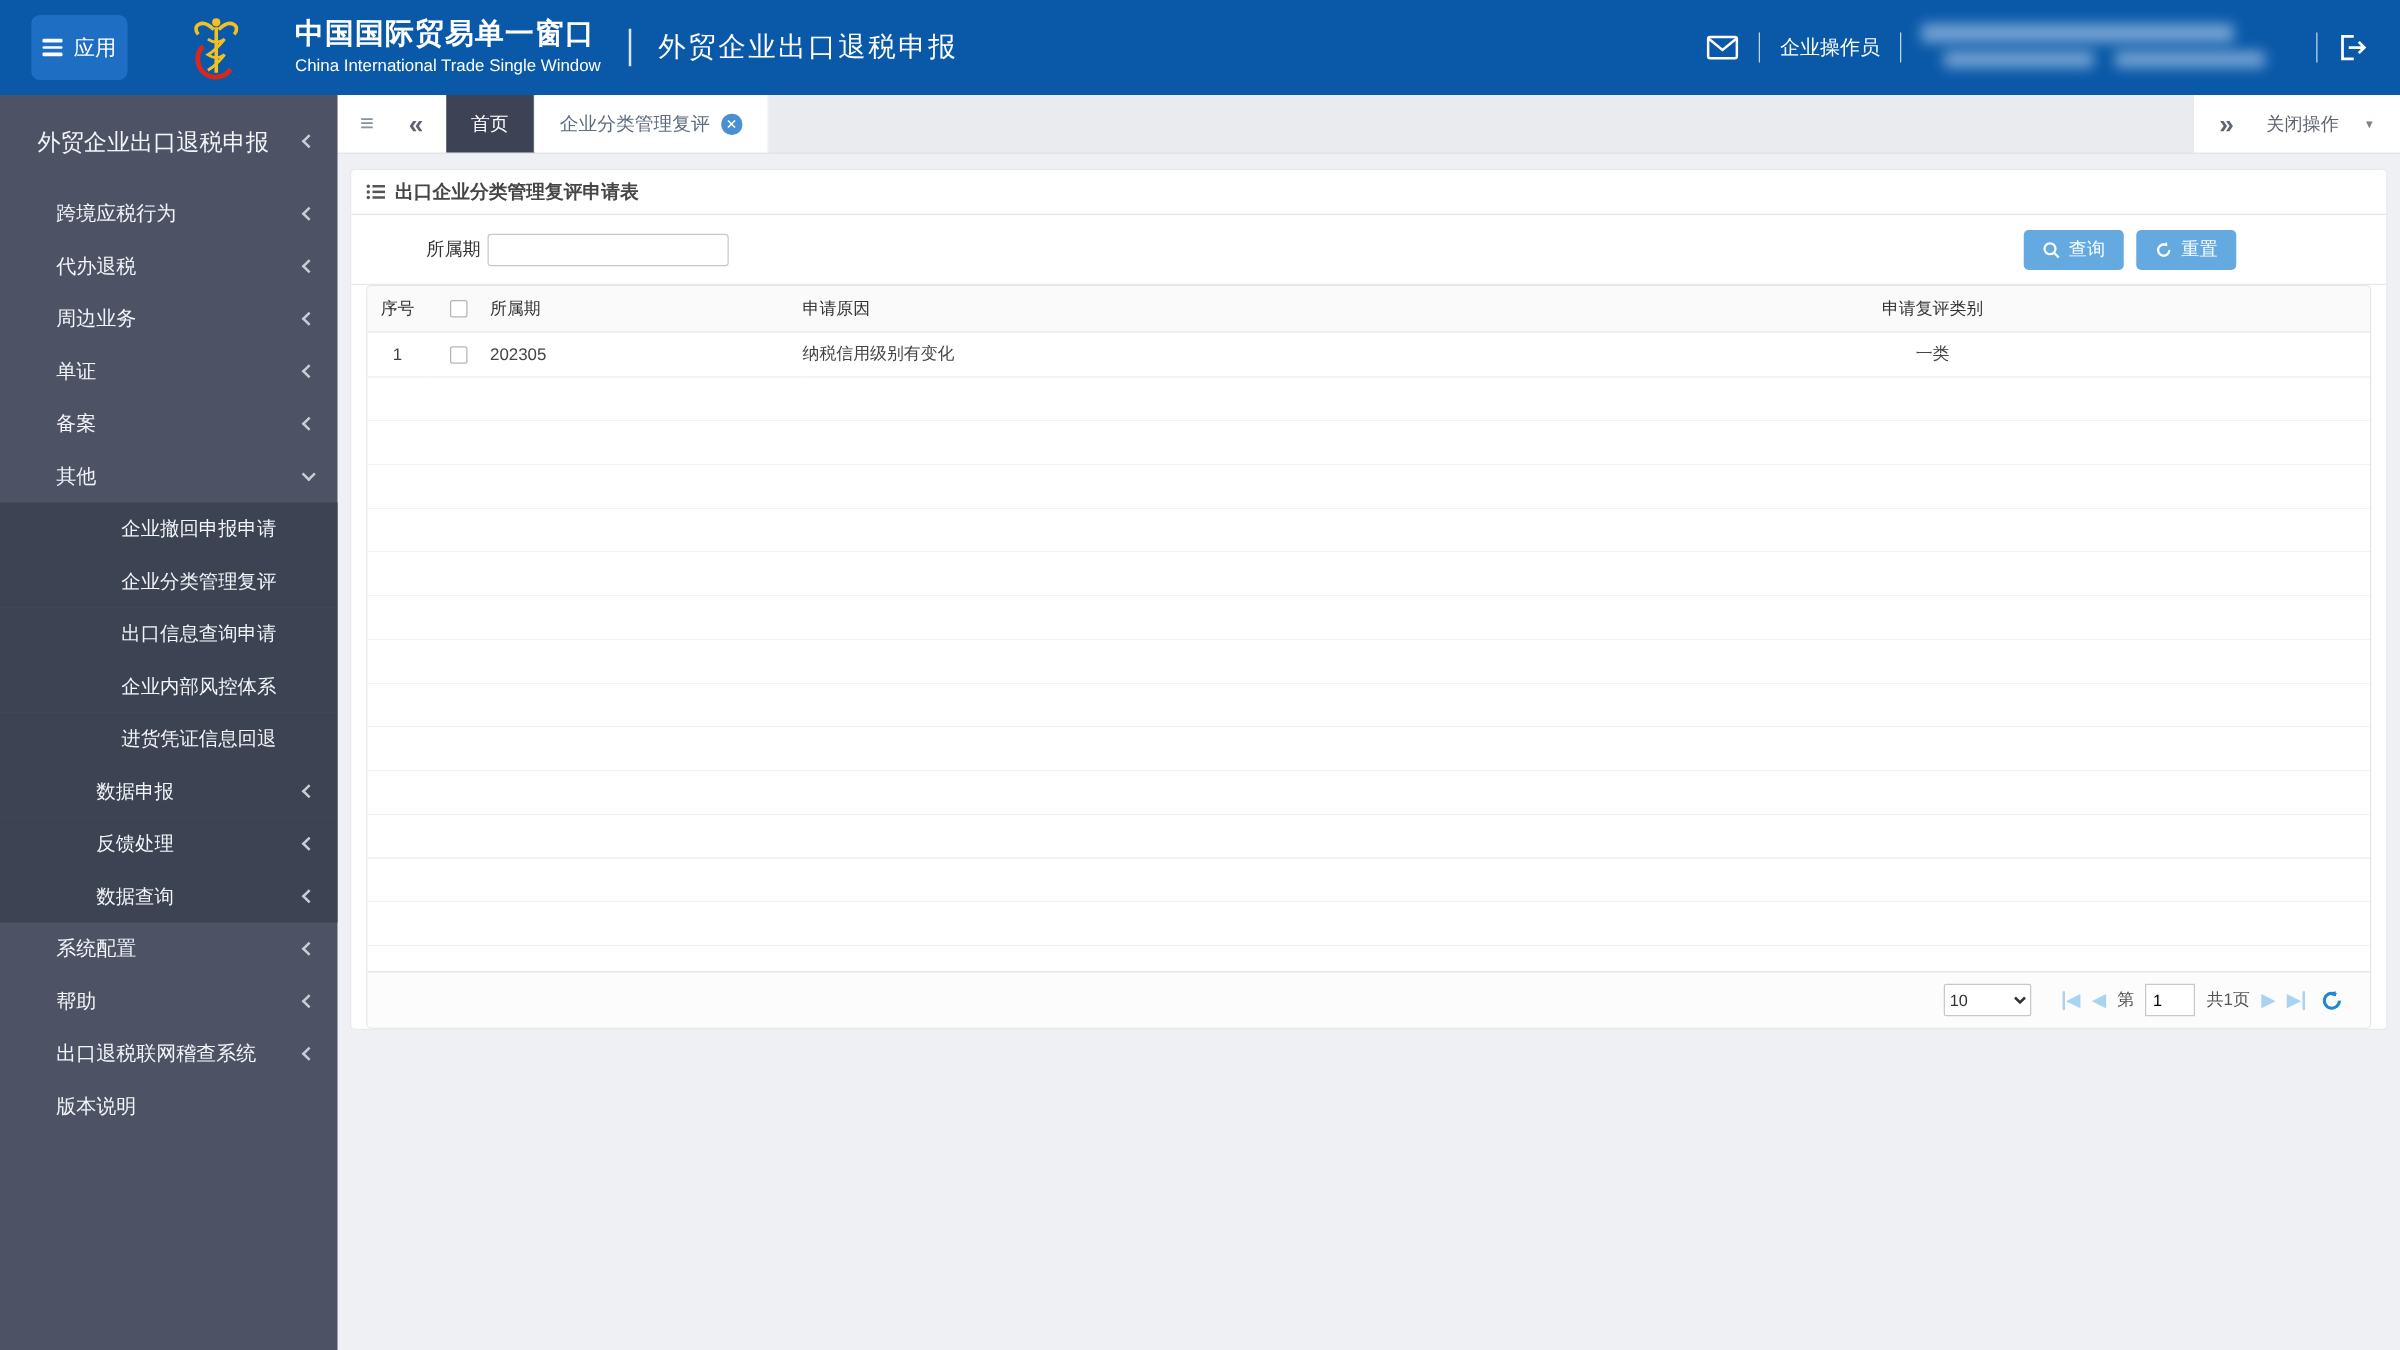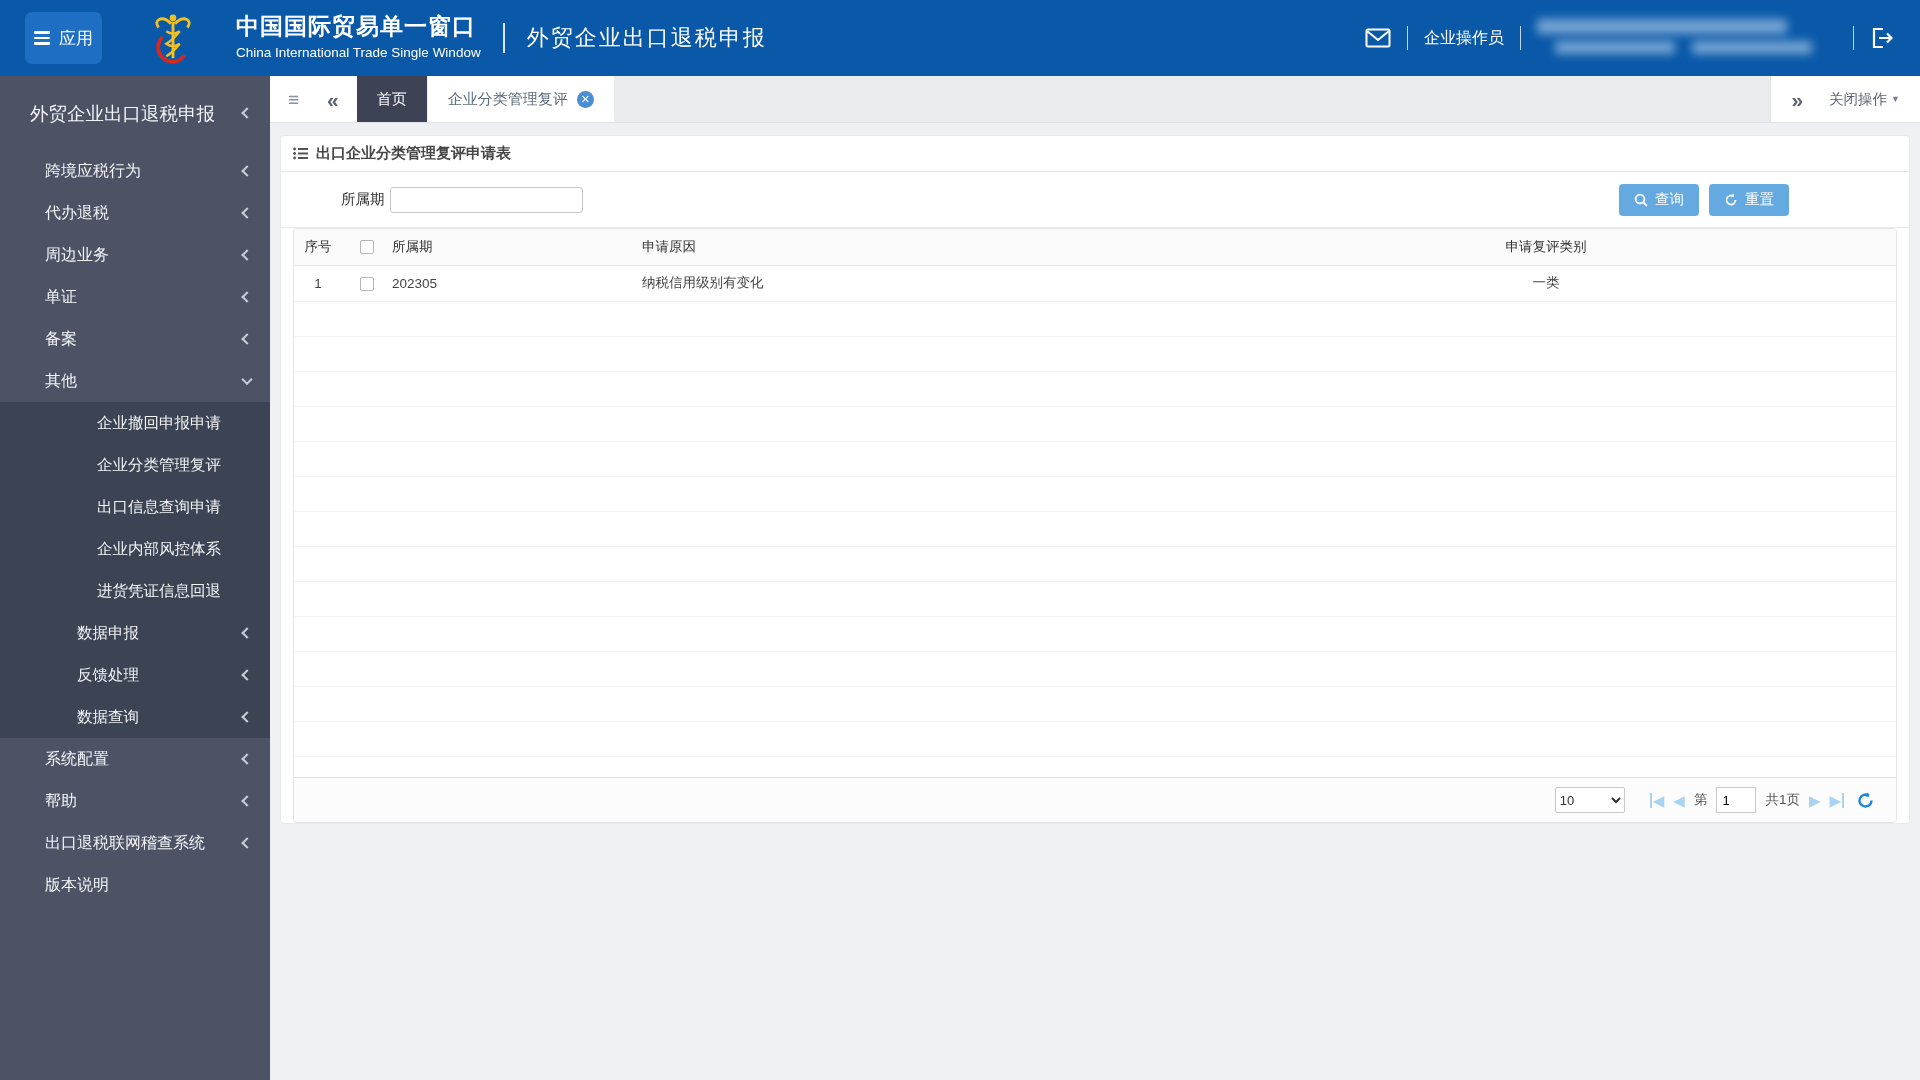--- a/index.html
+++ b/index.html
@@ -50,21 +50,21 @@
   
   .tabbar { height:47px; background:#e9ebee; display:flex; align-items:stretch; border-bottom:1px solid #e0e2e5; }
   .tab-tools { background:#fff; display:flex; align-items:center; padding:0 18px; gap:28px; }
   .tool-ic { color:#8a929e; font-size:19px; cursor:pointer; line-height:1; }
   .tool-ic.dbl { color:#5d6572; font-weight:bold; font-size:21px; }
   .tab { display:flex; align-items:center; padding:0 20px; font-size:15px; cursor:pointer; background:#fff; color:#5e6d7e; border-right:1px solid #ececec; }
   .tab.active { background:#3d4354; color:#fff; }
   .tab-close { width:17px; height:17px; border-radius:50%; background:#4a8fd3; color:#fff; font-size:11px; display:flex; align-items:center; justify-content:center; margin-left:9px; cursor:pointer; }
   .tab-fill { flex:1; }
   .tab-right { background:#fff; border-left:1px solid #e2e2e2; display:flex; align-items:center; padding:0 20px; gap:26px; }
-  .close-ops { font-size:14.5px; color:#5d6572; cursor:pointer; display:flex; align-items:center; gap:4px; }
+  .close-ops { font-size:14.5px; color:#5d6572; cursor:pointer; display:flex; align-items:center; gap:20px; }
   .caret { font-size:9px; color:#7a828e; }
 
   
   .card { margin:12px 10px 0 10px; width:1630px; height:689px; background:#fff; border-radius:4px; border:1px solid #e9e9e9; display:flex; flex-direction:column; }
   .card-header { height:36px; display:flex; align-items:center; gap:8px; padding:0 12px; border-bottom:1px solid #e6e6e6; }
   .card-title { font-size:15px; font-weight:bold; color:#464646;text-align:right; }
   .query-row { height:56px; border-bottom:1px solid #e9e9e9; display:flex; align-items:center; padding:0 120px 0 60px; }
   .q-label { font-size:14.5px; color:#333; margin-right:5px; }
   .q-input { width:193px; height:26px; border:1px solid #c8c8c8; border-radius:3px; font-size:13px; padding:0 6px; outline:none; }
   .q-spacer { flex:1; }

